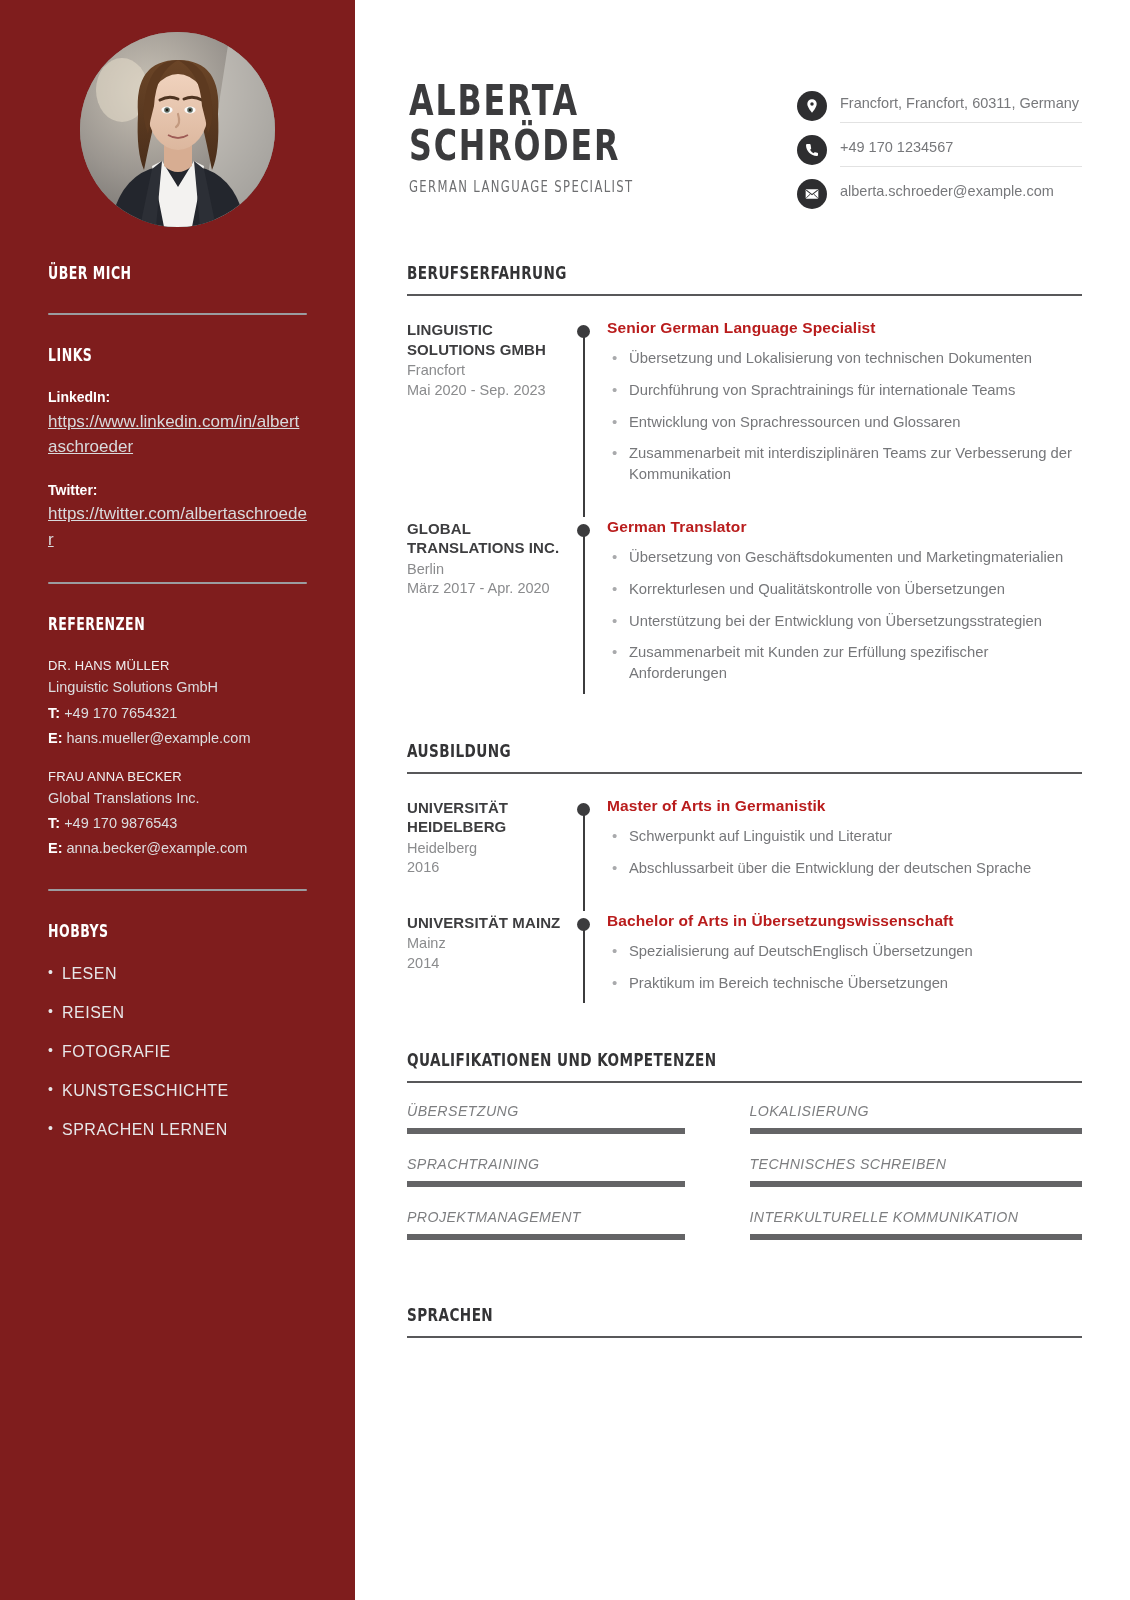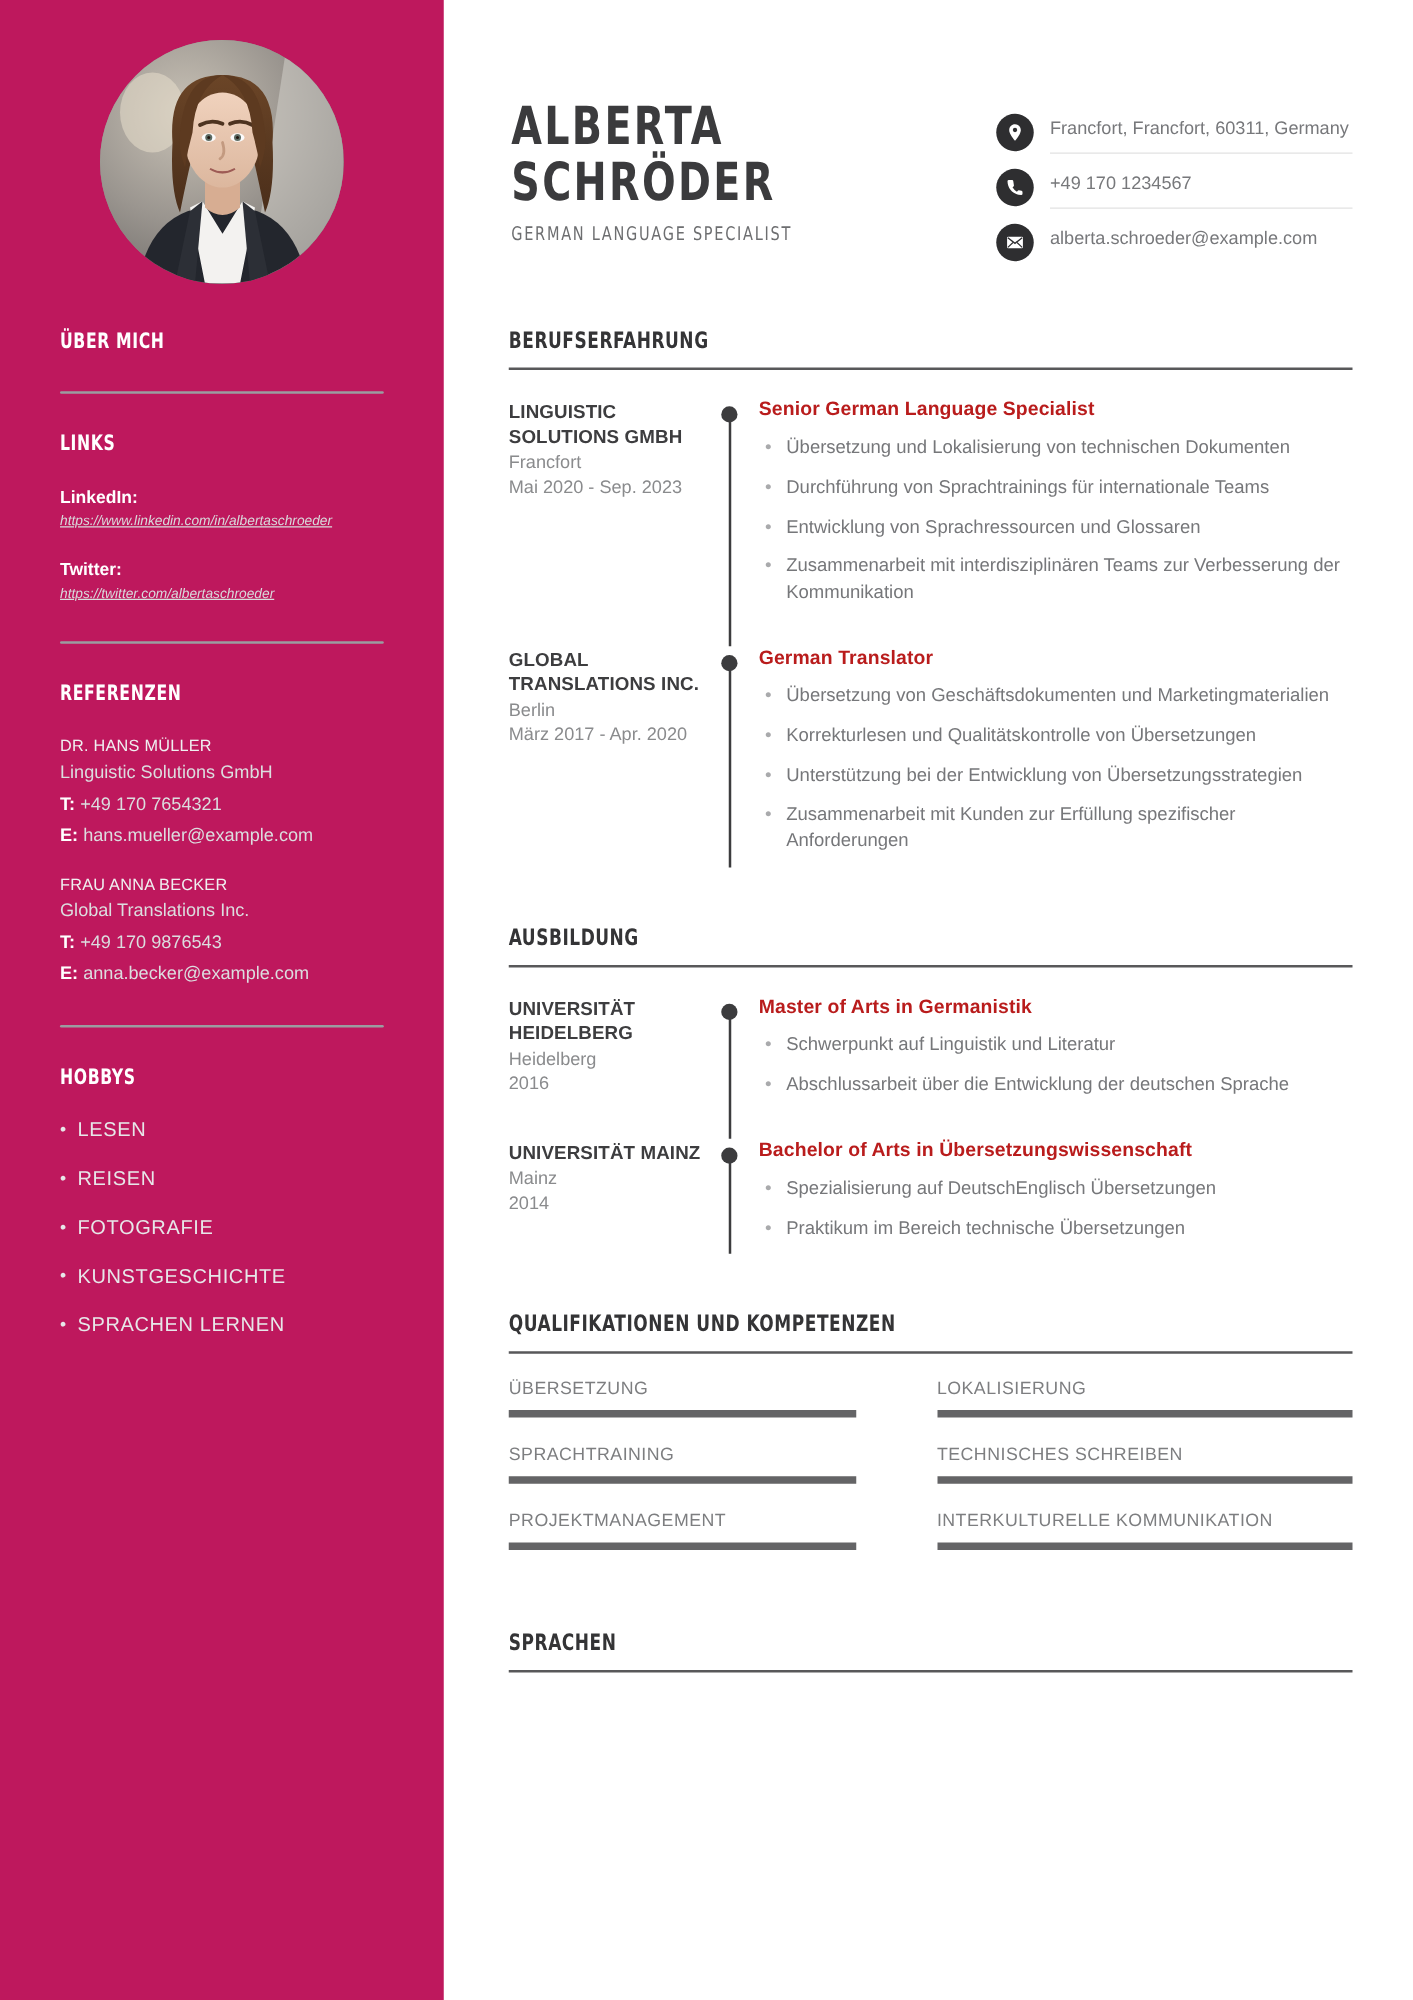--- a/index.html
+++ b/index.html
@@ -15,21 +15,21 @@
     width: 1130px;
     height: 1600px;
     display: flex;
     background: #ffffff;
   }
 
   
   .sidebar {
     width: 355px;
     min-width: 355px;
-    background: #be185d;
+    background: #7f1d1d;
     color: #e9e9ea;
     padding: 0 0 0 0;
     position: relative;
   }
   .photo-wrap {
     display: flex;
     justify-content: center;
     padding-top: 32px;
   }
   .photo {
@@ -70,23 +70,22 @@
   }
   .side-block-links { }
   .link-item { margin-top: 20px; font-size: 14px; line-height: 1.55; }
   .link-item:first-of-type { margin-top: 22px; }
   .link-label { font-weight: bold; color: #ffffff; display: block; font-size: 14px;}
   .link-url {
     color: #d9dadc;
     text-decoration: underline;
     word-break: break-all;
     display: block;
-    font-size: 11px;
+    font-size: 17px;
     line-height: 1.5;
-    font-style: italic;
   }
 
   .ref-entry { margin-top: 20px; }
   .ref-entry:first-of-type { margin-top: 24px; }
   .ref-name {
     font-size: 13px;
     color: #f0f0f1;
     letter-spacing: 0.2px;
     line-height: 1.3;
   }
@@ -268,20 +267,21 @@
   
   .skills-grid {
     display: flex;
     flex-wrap: wrap;
     margin-top: 20px;
   }
   .skill {
     width: 50%;
     padding-right: 60px;
     margin-bottom: 22px;
+    font-style: italic;
   }
   .skill:nth-child(even) { padding-right: 0; padding-left: 5px; }
   .skill-label {
     font-size: 14.2px;
     color: #7d7e80;
     letter-spacing: 0.4px;
     text-transform: uppercase;
     margin-bottom: 9px;
   }
   .skill-track {

